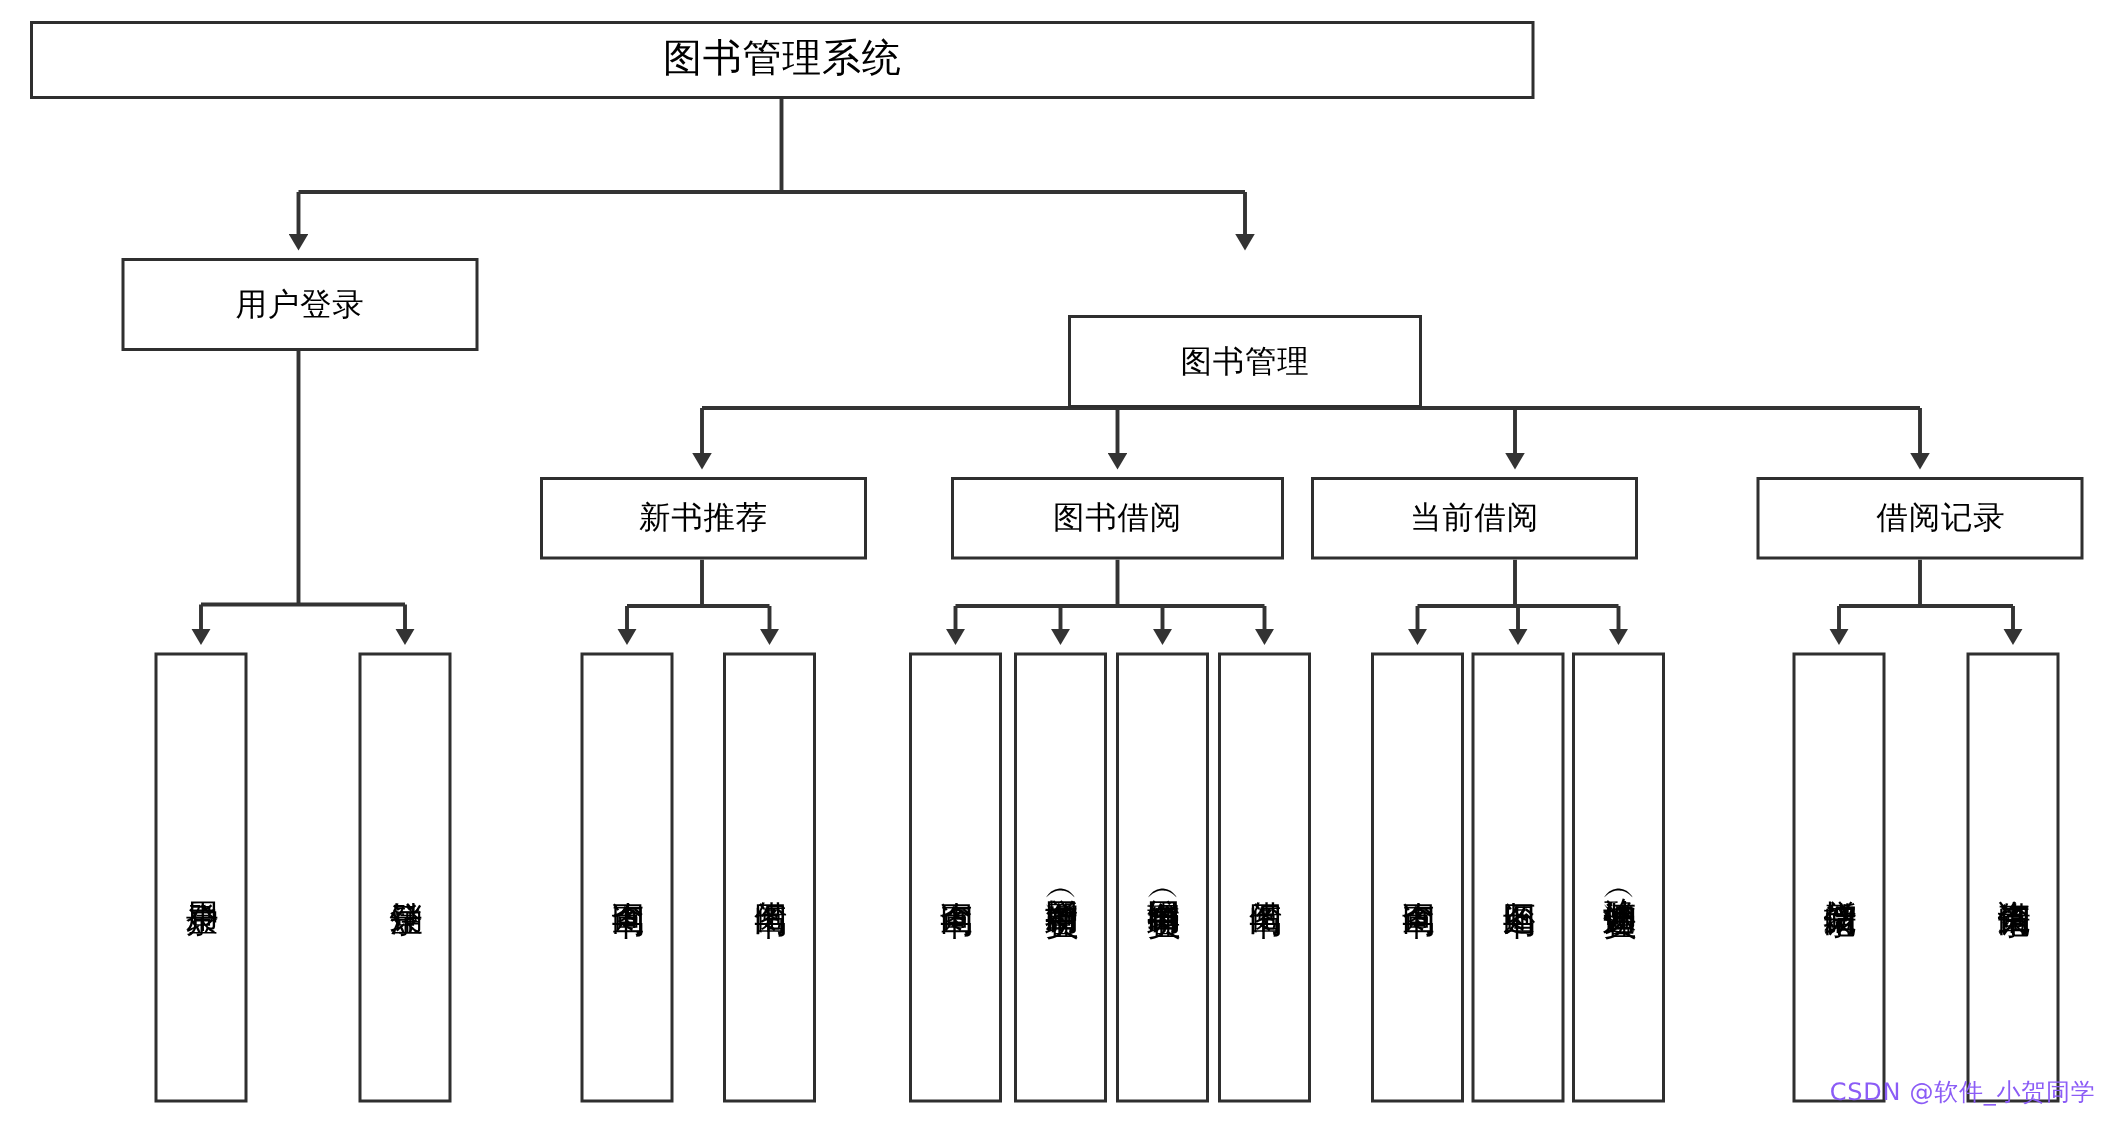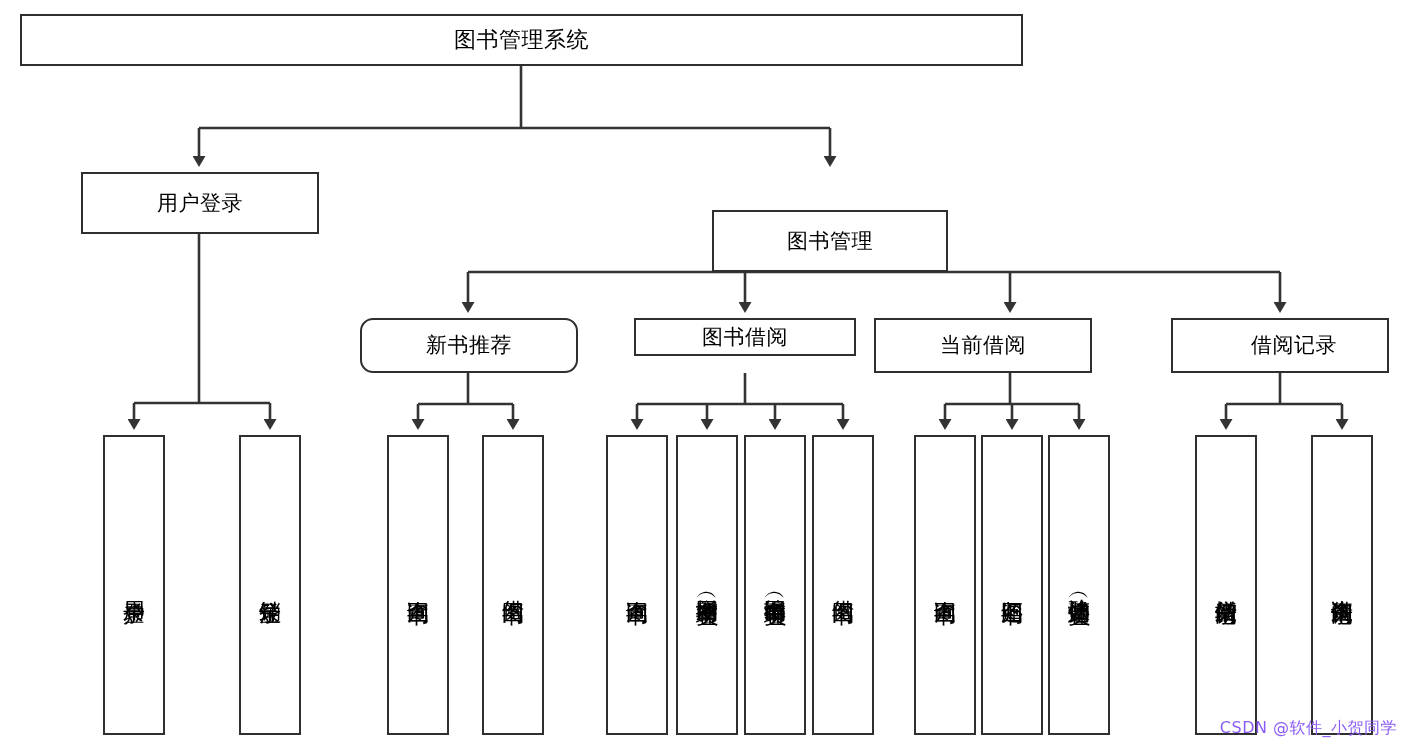--- a/index.html
+++ b/index.html
@@ -31,21 +31,21 @@
   }
   .node.leaf .lbl{
     writing-mode:vertical-rl;
     text-orientation:upright;
     font-size:22px;
     line-height:1.08;
     letter-spacing:1px;
     white-space:normal;
     max-height:288px;
   }
-  .node.root .lbl{font-size:22px;}
+  .node.root .lbl{font-size:26px;}
 
   #watermark{
     position:absolute;
     right:8px;
     bottom:8px;
     color:#8b5cf6;
     font-size:16px;
     letter-spacing:0.5px;
     z-index:5;
     white-space:nowrap;
@@ -110,24 +110,24 @@
     <span class="lbl">图书管理系统</span>
   </div>
 
   <div class="node" style="left:81px;top:172px;width:238px;height:62px;">
     <span class="lbl">用户登录</span>
   </div>
   <div class="node" style="left:712px;top:172px;width:236px;height:62px;margin-top:38px;">
     <span class="lbl">图书管理</span>
   </div>
 
-  <div class="node" style="left:360px;top:318px;width:218px;height:55px;border-radius:13px;">
+  <div class="node" style="left:360px;top:318px;width:218px;height:55px;">
     <span class="lbl">新书推荐</span>
   </div>
-  <div class="node" style="left:634px;top:318px;width:222px;height:38px;">
+  <div class="node" style="left:634px;top:318px;width:222px;height:55px;">
     <span class="lbl">图书借阅</span>
   </div>
   <div class="node" style="left:874px;top:318px;width:218px;height:55px;">
     <span class="lbl">当前借阅</span>
   </div>
   <div class="node" style="left:1171px;top:318px;width:218px;height:55px;padding-left:28px;">
     <span class="lbl">借阅记录</span>
   </div>
 
   <div class="node leaf" style="left:103px;top:435px;width:62px;height:300px;">

